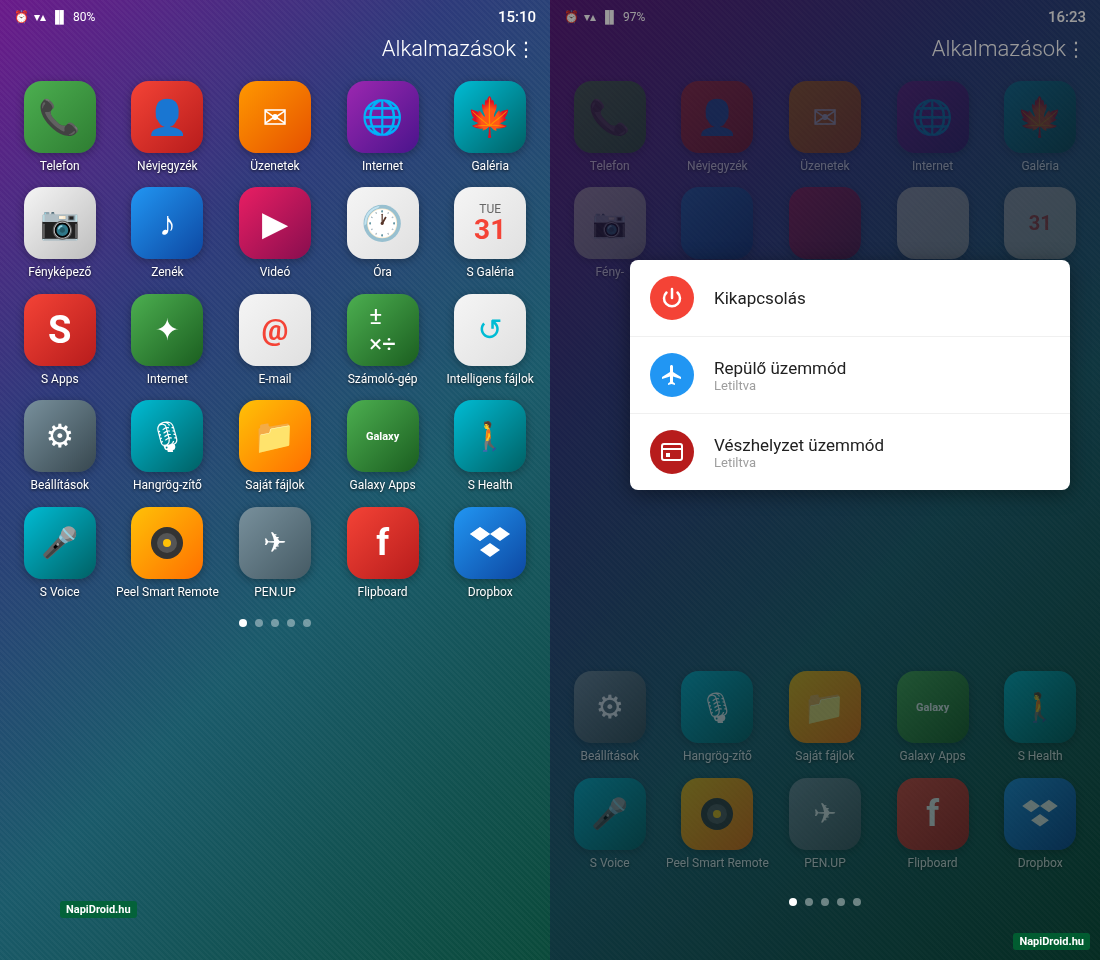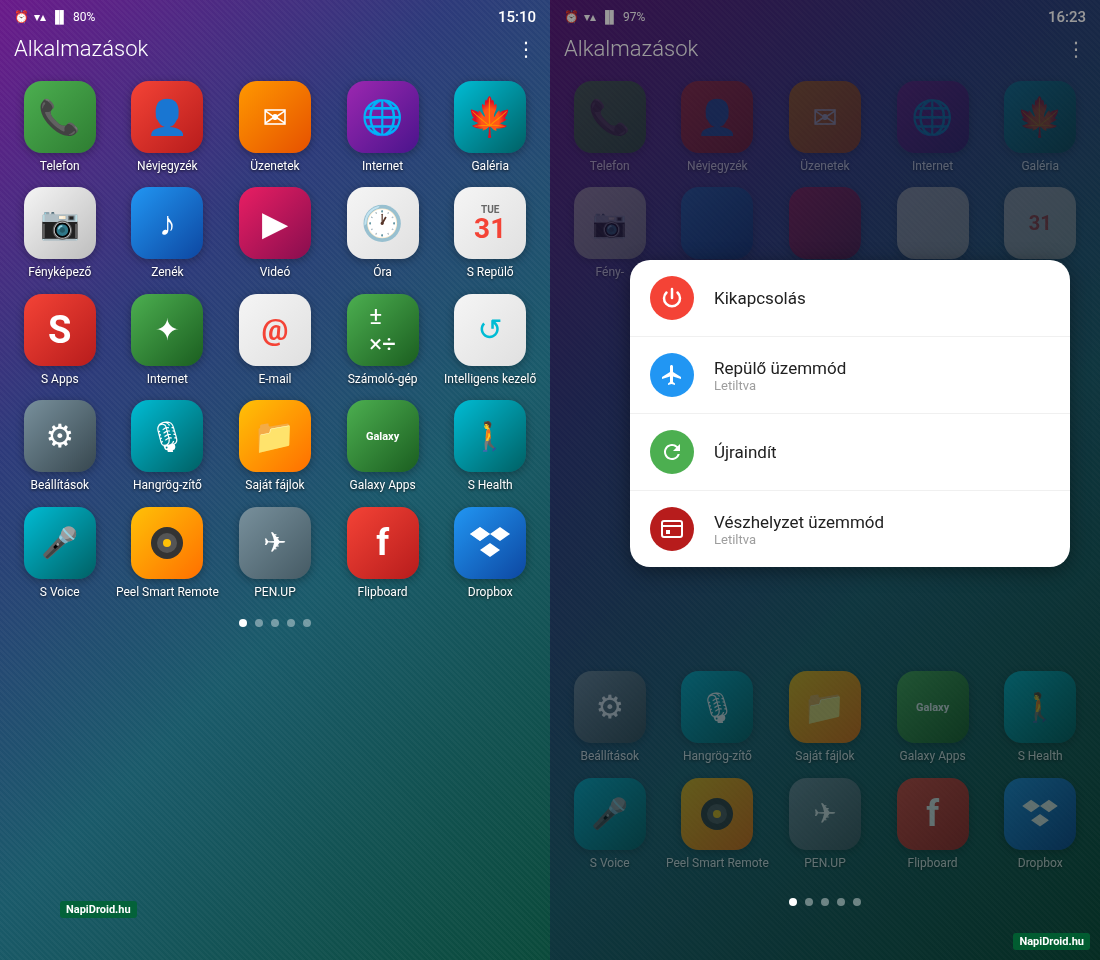--- a/index.html
+++ b/index.html
@@ -68,21 +68,21 @@
       justify-content: space-between;
       align-items: center;
       padding: 6px 14px 10px;
       color: white;
     }
 
     .title-bar h1 {
       font-size: 22px;
       font-weight: 300;
       flex: 1;
-      text-align: left;
+      text-align: right;
     }
 
     .three-dots {
       font-size: 20px;
       color: white;
       cursor: pointer;
     }
 
     
     .app-grid {
@@ -203,21 +203,21 @@
       background: rgba(0,0,0,0.4);
       z-index: 50;
     }
 
     .context-menu {
       position: absolute;
       top: 260px;
       left: 80px;
       right: 30px;
       background: white;
-      border-radius: 20px;
+      border-radius: 8px;
       z-index: 100;
       overflow: hidden;
       box-shadow: 0 4px 20px rgba(0,0,0,0.4);
     }
 
     .context-item {
       display: flex;
       align-items: center;
       padding: 16px 20px;
       gap: 20px;
@@ -350,24 +350,24 @@
       <span class="app-label">Videó</span>
     </div>
     <div class="app-item">
       <div class="app-icon icon-clock">
         <span style="font-size:34px;">🕐</span>
       </div>
       <span class="app-label">Óra</span>
     </div>
     <div class="app-item">
       <div class="app-icon icon-stervez" style="flex-direction:column;padding:4px;">
-        <span style="font-size:10px;color:#666;font-weight:bold;">TUE</span>
+        <span style="font-size:12px;color:#666;font-weight:normal;">TUE</span>
         <span style="font-size:28px;color:#F44336;font-weight:bold;line-height:1;">31</span>
       </div>
-      <span class="app-label">S Repülő</span>
+      <span class="app-label">S Galéria</span>
     </div>
 
     <div class="app-item">
       <div class="app-icon icon-snote">
         <span style="color:white;font-size:38px;font-weight:bold;">S</span>
       </div>
       <span class="app-label">S Apps</span>
     </div>
     <div class="app-item">
       <div class="app-icon icon-scrapbook">
@@ -384,21 +384,21 @@
     <div class="app-item">
       <div class="app-icon icon-calc">
         <span style="color:white;font-size:24px;">±<br>×÷</span>
       </div>
       <span class="app-label">Számoló-gép</span>
     </div>
     <div class="app-item">
       <div class="app-icon icon-smart">
         <span style="font-size:30px;color:#00BCD4;">↺</span>
       </div>
-      <span class="app-label">Intelligens kezelő</span>
+      <span class="app-label">Intelligens fájlok</span>
     </div>
 
     <div class="app-item">
       <div class="app-icon icon-settings">
         <span style="color:white;font-size:32px;">⚙</span>
       </div>
       <span class="app-label">Beállítások</span>
     </div>
     <div class="app-item">
       <div class="app-icon icon-hangroz">
@@ -576,30 +576,20 @@
         <svg width="24" height="24" viewBox="0 0 24 24">
           <path d="M21 16v-2l-8-5V3.5c0-.83-.67-1.5-1.5-1.5S10 2.67 10 3.5V9l-8 5v2l8-2.5V19l-2 1.5V22l3.5-1 3.5 1v-1.5L13 19v-5.5l8 2.5z" fill="white"></path>
         </svg>
       </div>
       <div class="context-text">
         <span class="context-title">Repülő üzemmód</span>
         <span class="context-sub">Letiltva</span>
       </div>
     </div>
 
-    <div class="context-item">
-      <div class="context-icon ci-green">
-        <svg width="24" height="24" viewBox="0 0 24 24">
-          <path d="M17.65 6.35A7.958 7.958 0 0 0 12 4c-4.42 0-7.99 3.58-7.99 8s3.57 8 7.99 8c3.73 0 6.84-2.55 7.73-6h-2.08A5.99 5.99 0 0 1 12 18c-3.31 0-6-2.69-6-6s2.69-6 6-6c1.66 0 3.14.69 4.22 1.78L13 11h7V4l-2.35 2.35z" fill="white"></path>
-        </svg>
-      </div>
-      <div class="context-text">
-        <span class="context-title">Újraindít</span>
-      </div>
-    </div>
 
     <div class="context-item">
       <div class="context-icon ci-darkred">
         <svg width="24" height="24" viewBox="0 0 24 24">
           <rect x="2" y="4" width="20" height="16" rx="2" fill="none" stroke="white" stroke-width="2"></rect>
           <line x1="2" y1="9" x2="22" y2="9" stroke="white" stroke-width="2"></line>
           <path d="M6 13h4v4H6z" fill="white"></path>
         </svg>
       </div>
       <div class="context-text">

